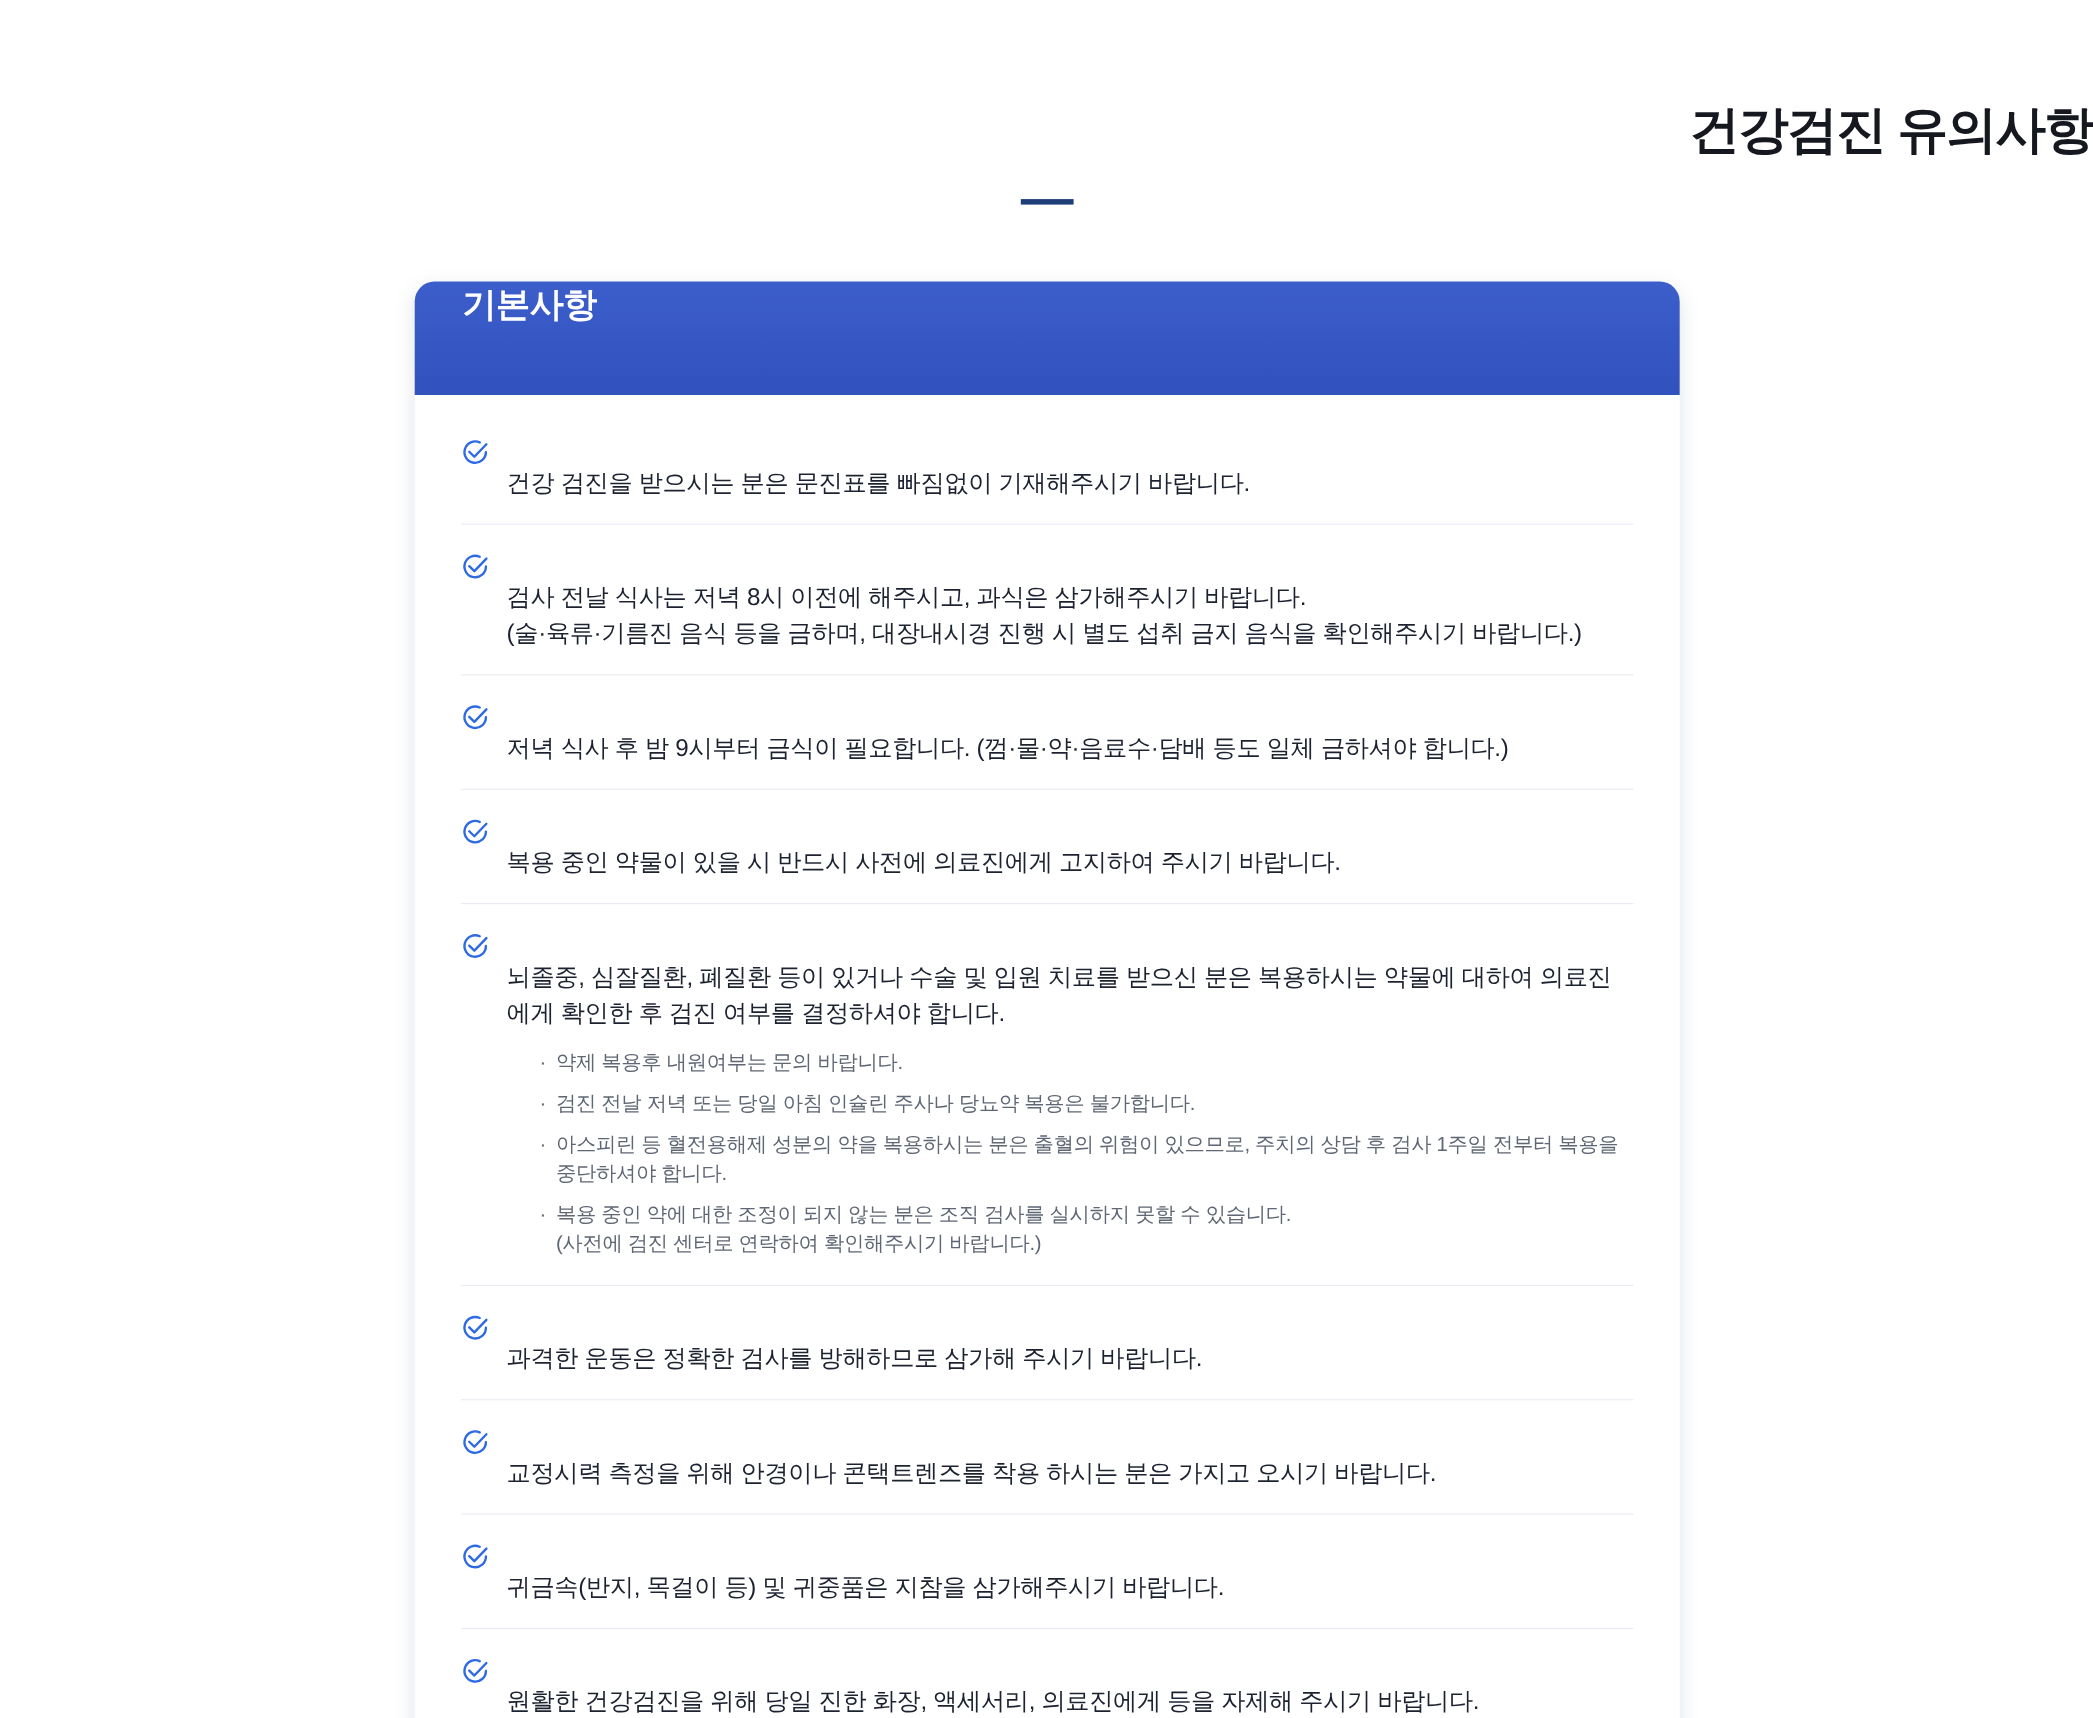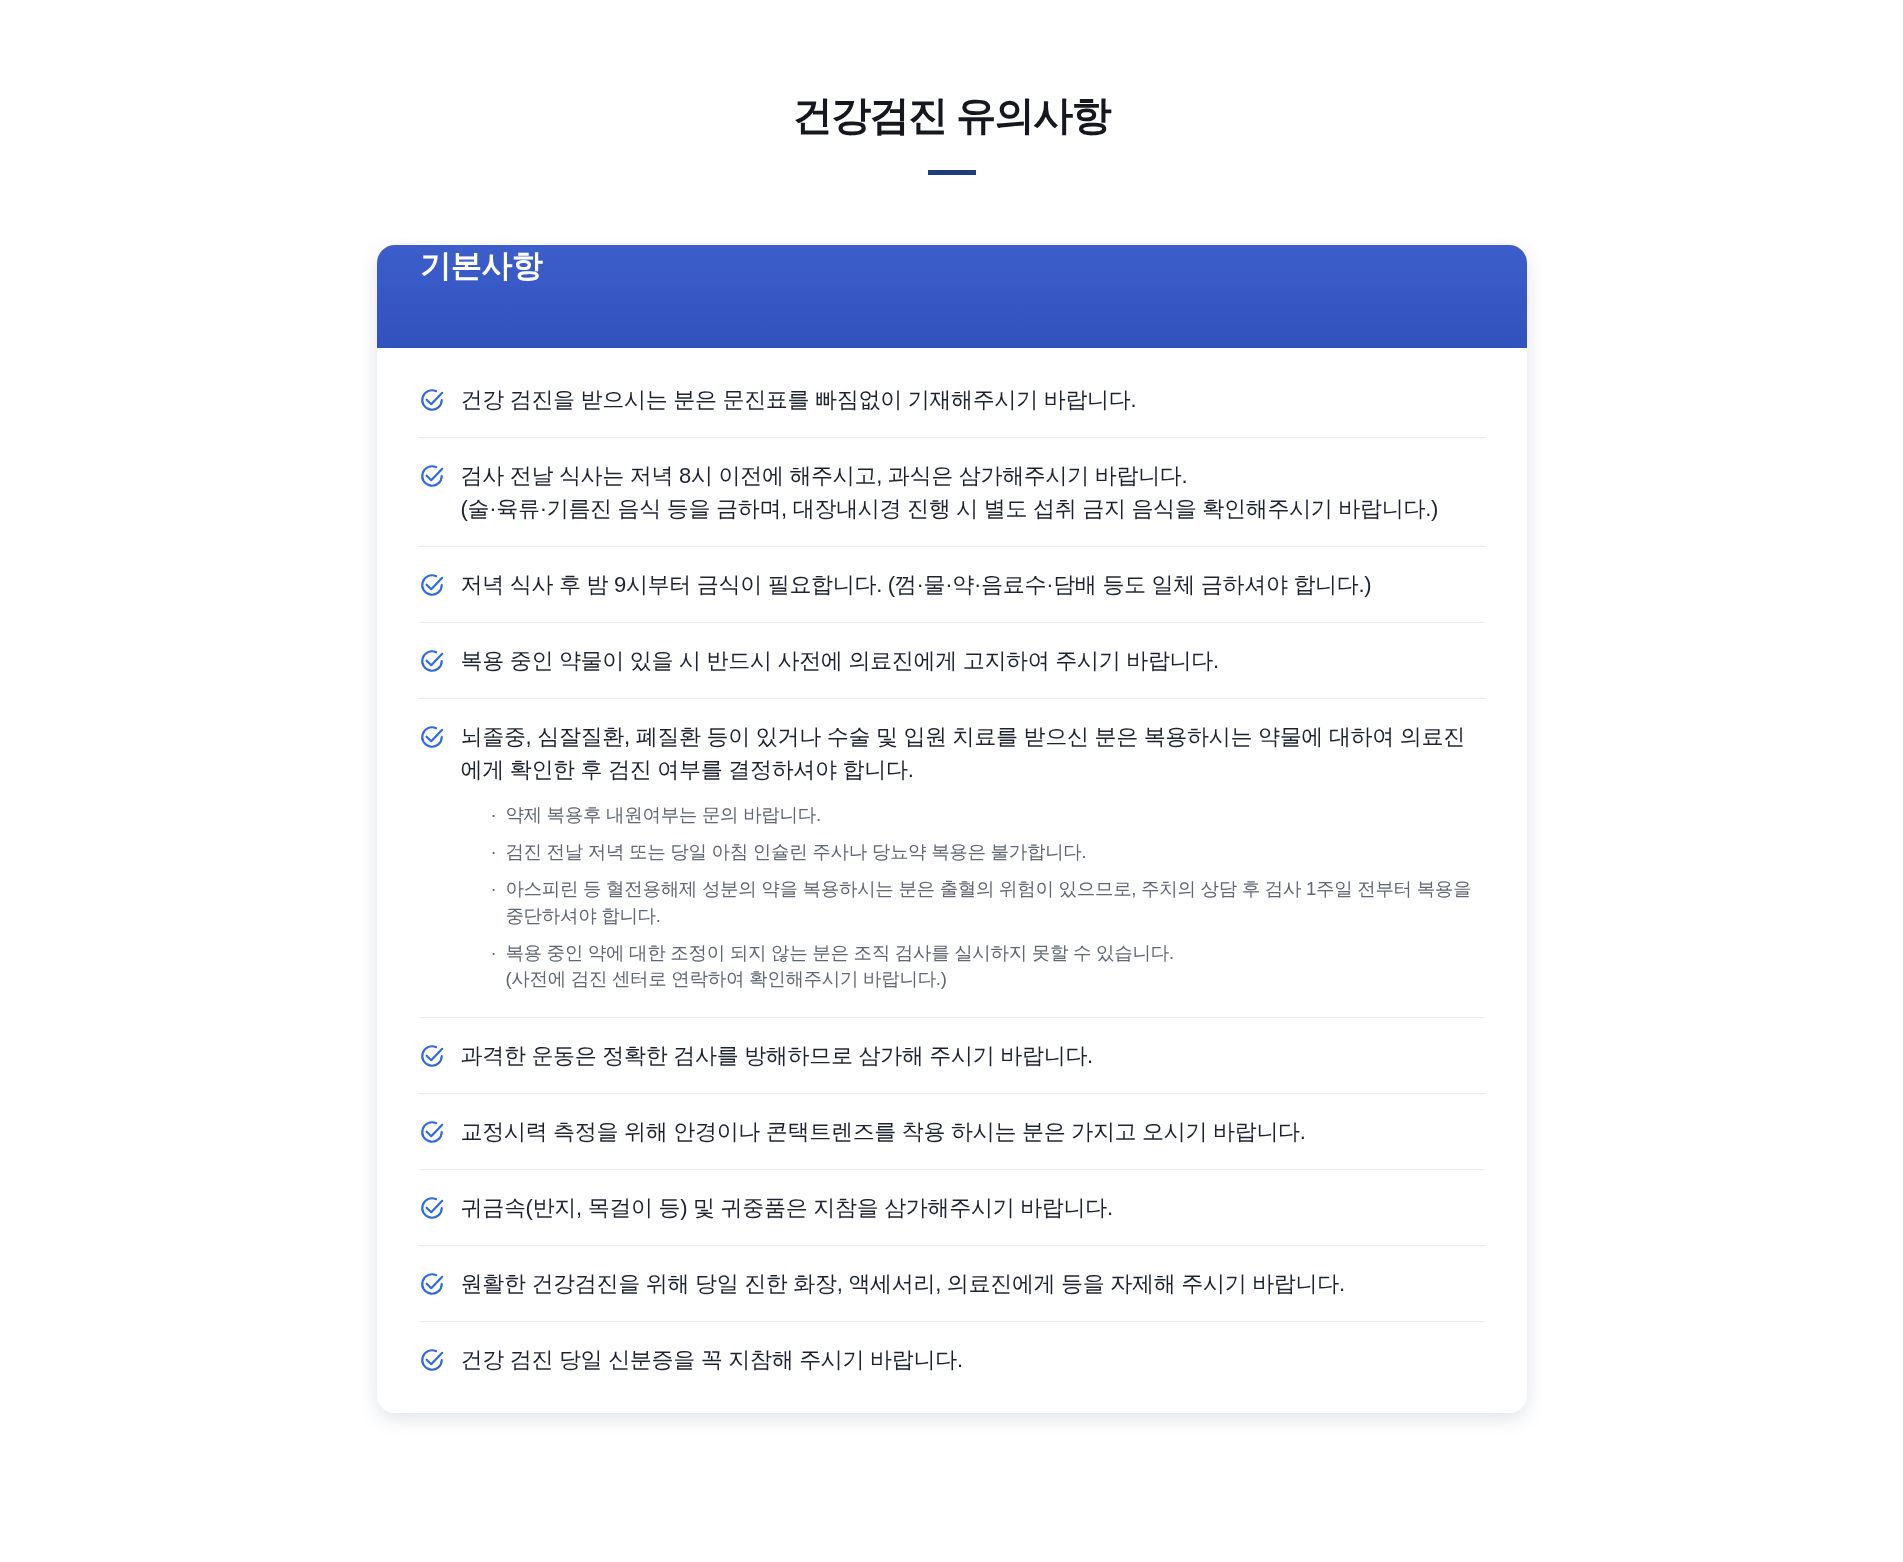--- a/index.html
+++ b/index.html
@@ -15,22 +15,22 @@
   html,body{margin:0;padding:0;}
   body{
     width:1903px;height:1562px;
     background:#ffffff;
     font-family:"Liberation Sans","DejaVu Sans",sans-serif;
     overflow:hidden;
   }
   .page{width:100%;height:100%;}
   .page-title{
     margin-top:88px;
-    text-align:center;
-    font-size:40px;
+    text-align:right;
+    font-size:46px;
     font-weight:800;
     letter-spacing:-1.5px;
     color:#15181e;
   }
   .title-divider{
     width:48px;height:5px;
     background:var(--title-divider);
     margin:24px auto 0 auto;
   }
   .card{
@@ -71,21 +71,21 @@
     margin-top:4px;
   }
   .check-icon svg{
     width:26px;height:26px;
     stroke:var(--accent-blue);
     fill:none;
     stroke-width:2;
     stroke-linecap:round;
     stroke-linejoin:round;
   }
-  .item-body{flex:1 1 auto;}
+  .item-body{flex:1 1 auto;margin-top:28px;}
   .item-body .line{
     font-size:22px;
     line-height:1.5;
     font-weight:500;
     color:var(--text-main);
     letter-spacing:-0.3px;
   }
   .sub-list{
     margin:16px 0 4px 30px;
     display:flex;

